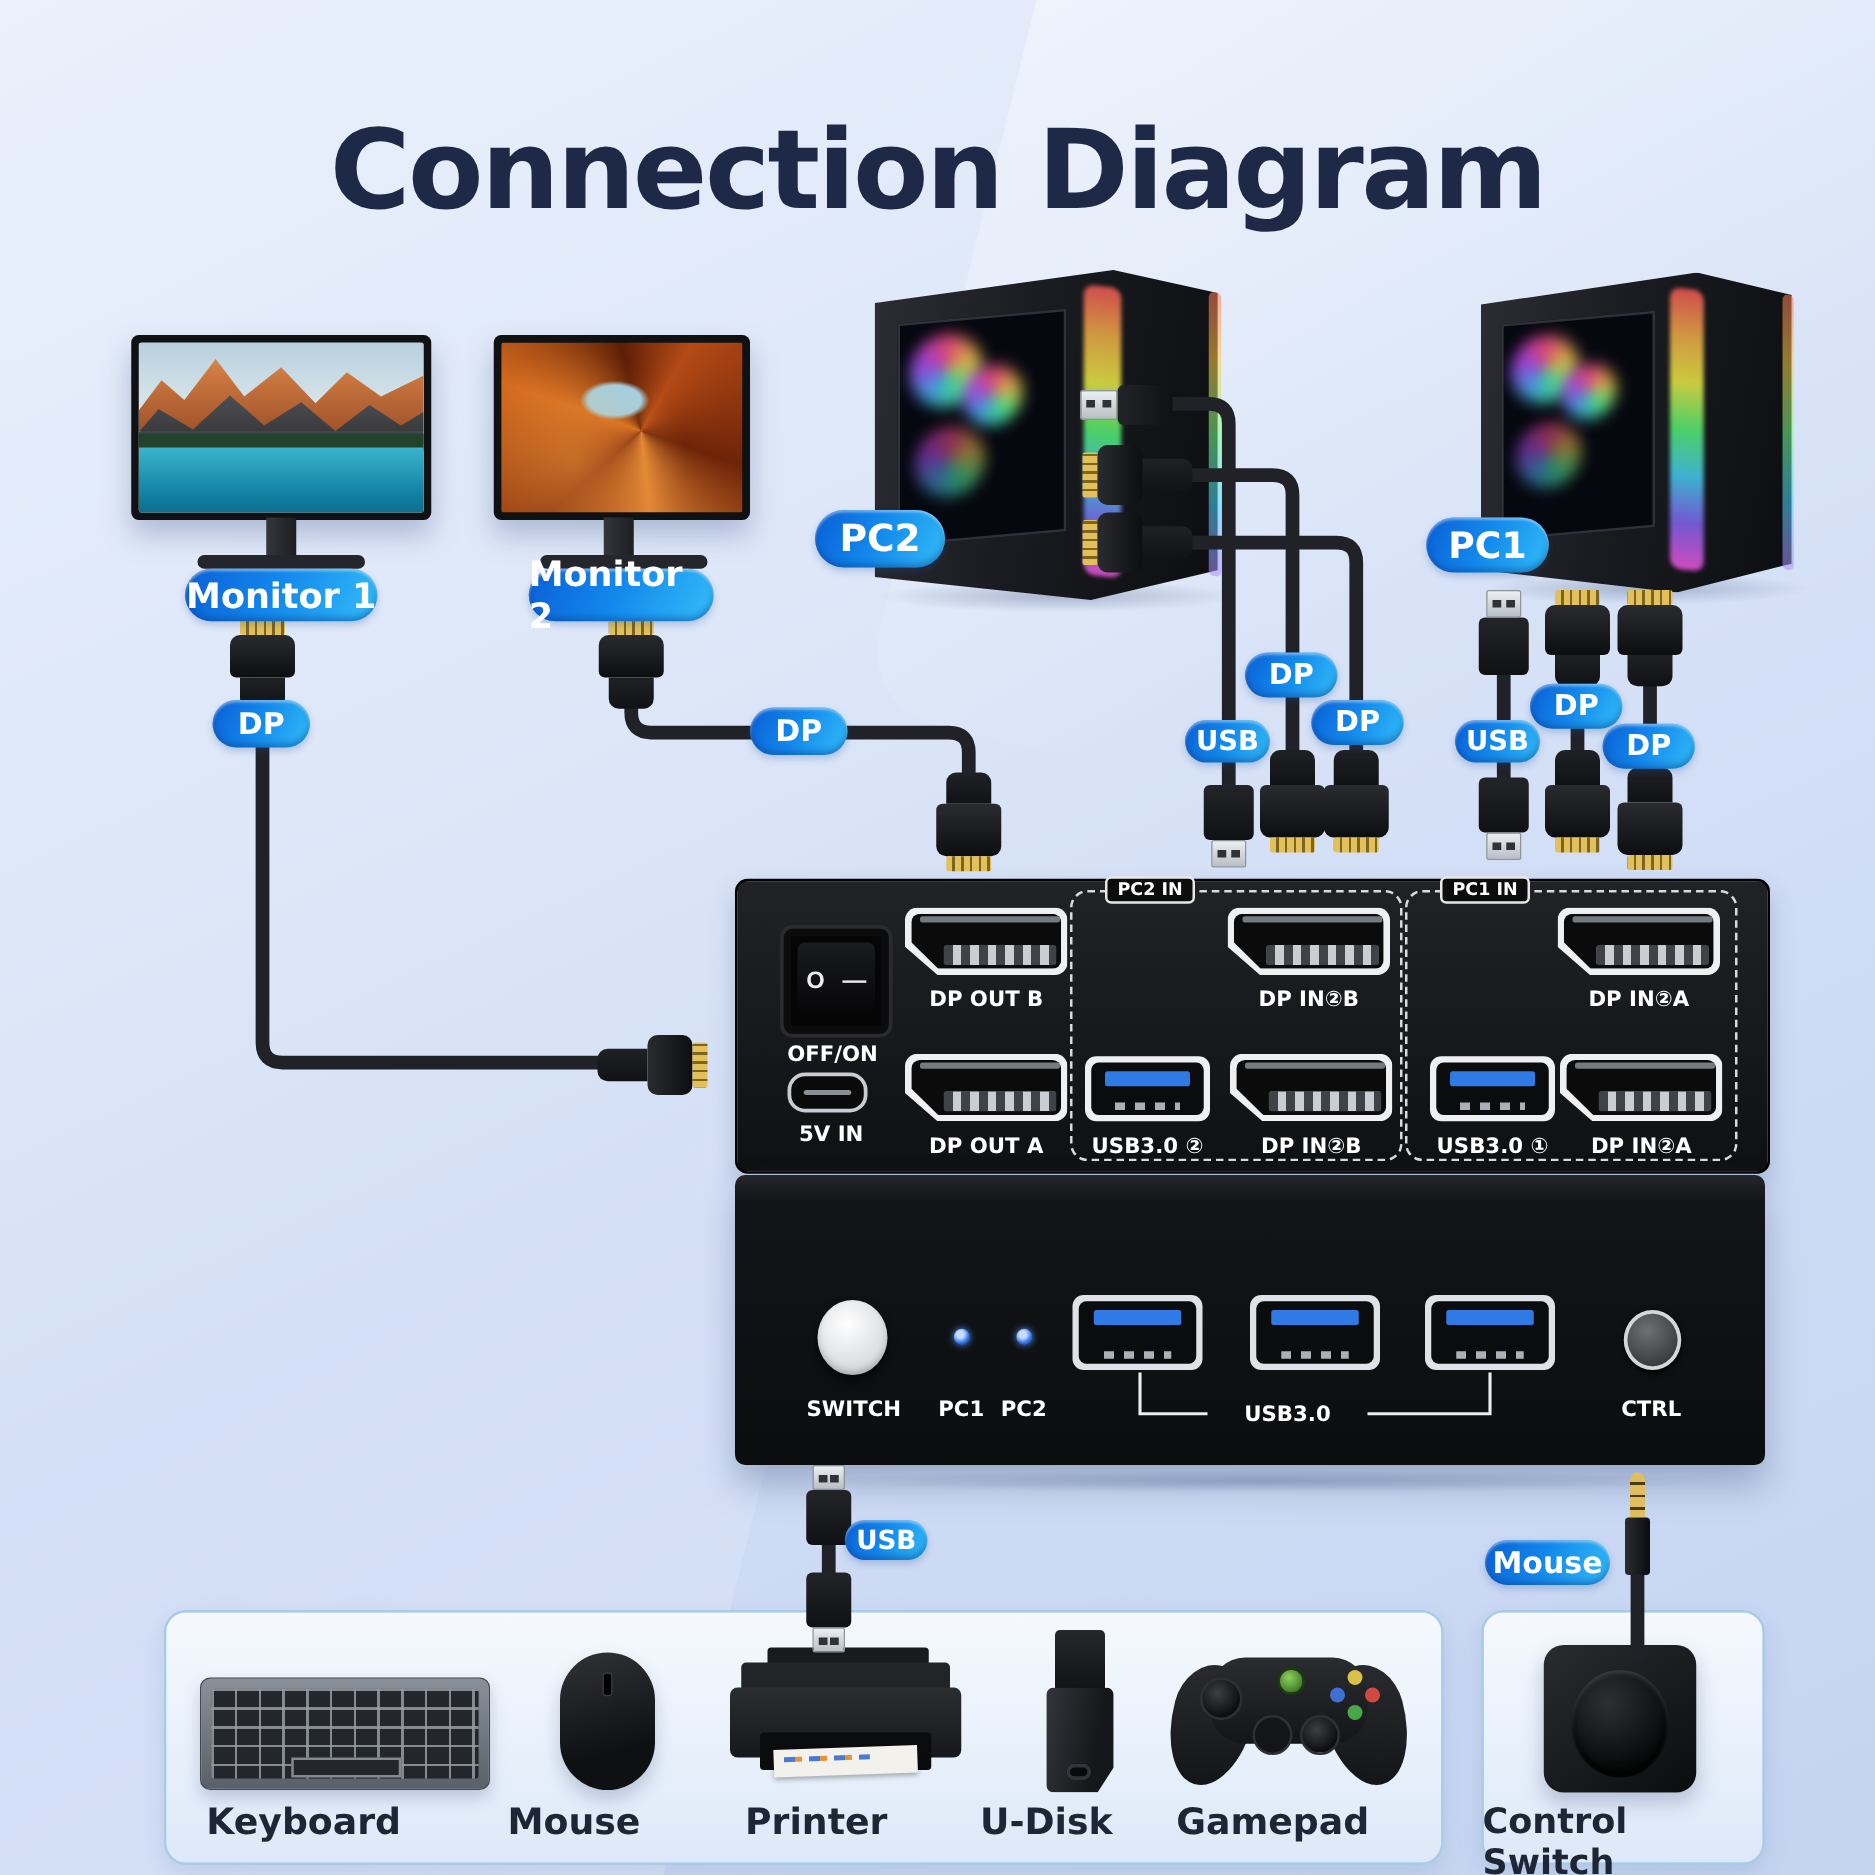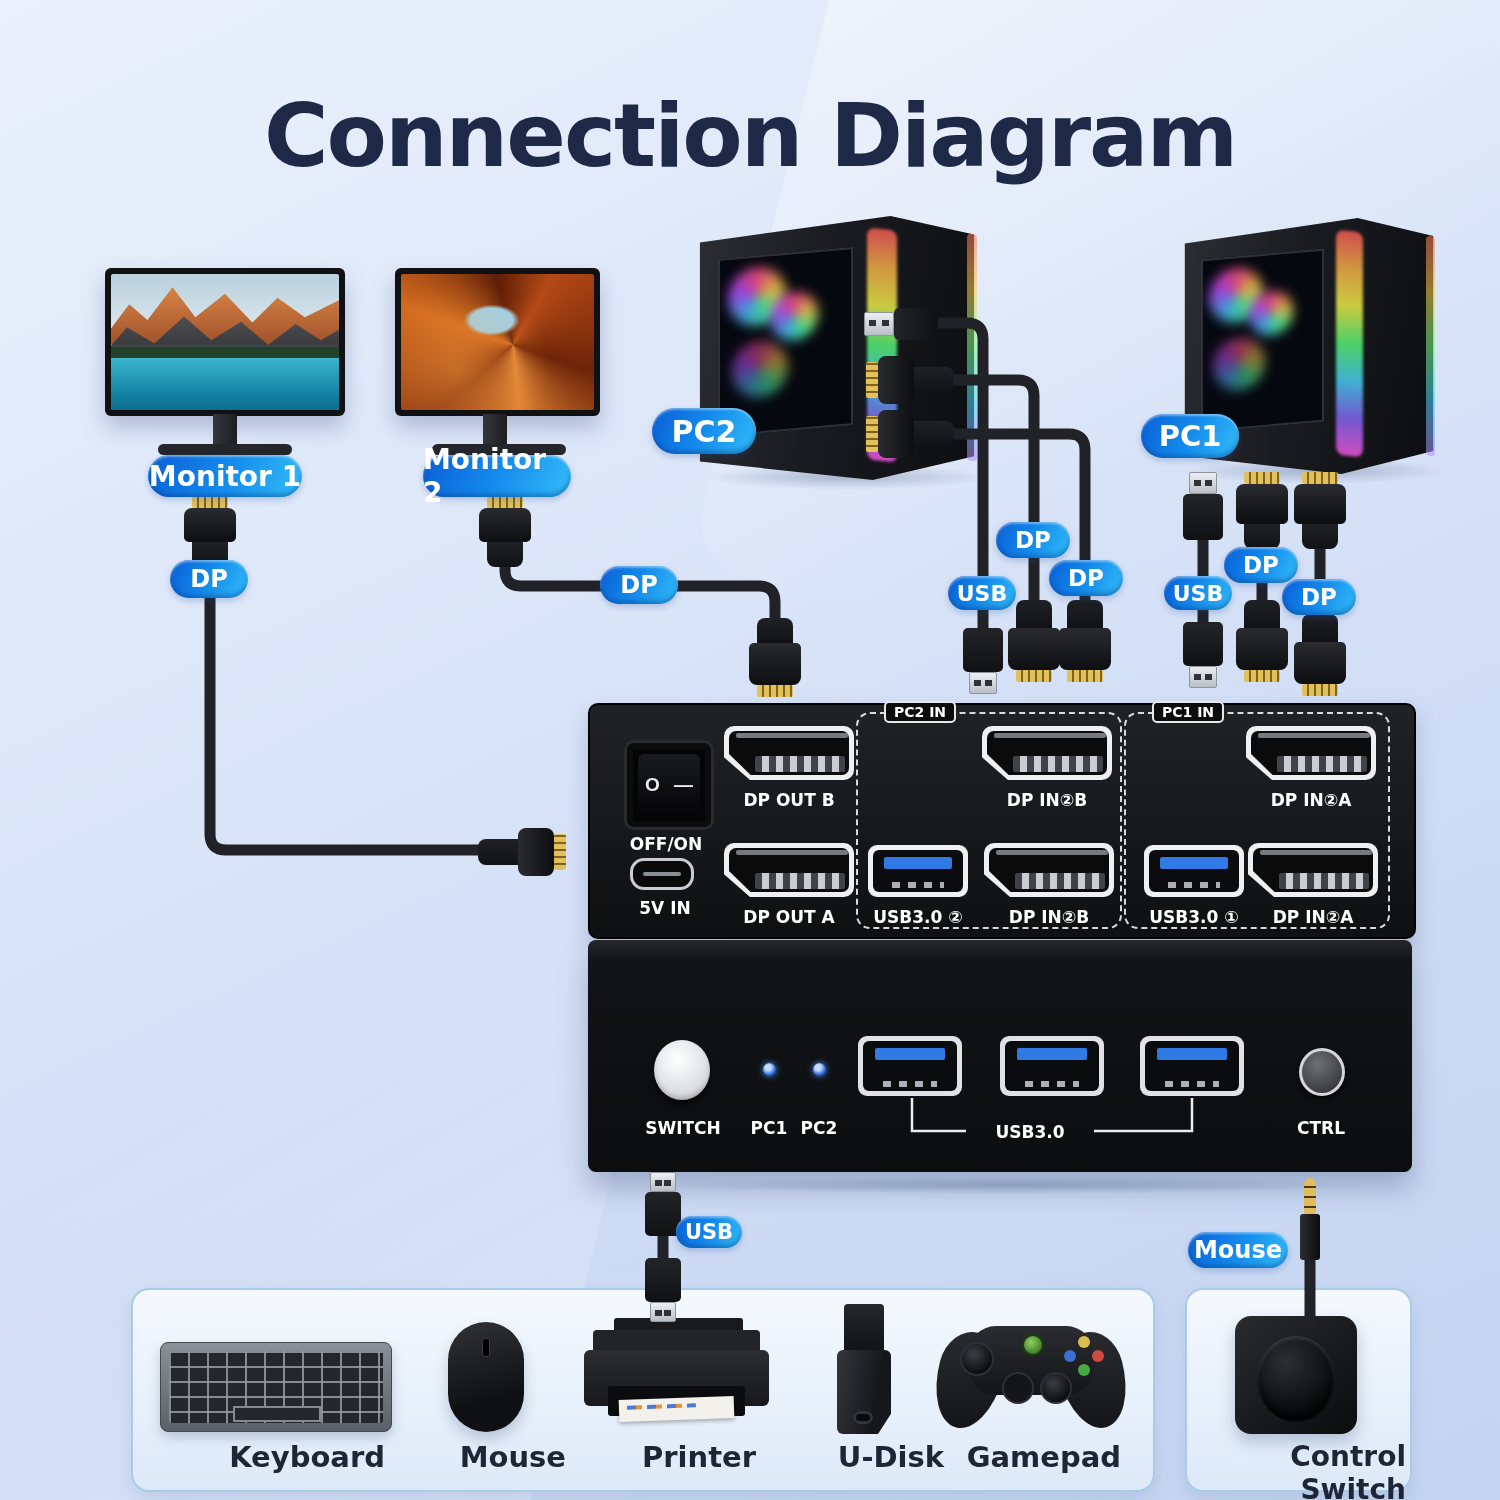--- a/index.html
+++ b/index.html
@@ -94,21 +94,21 @@
   .fctrl{position:absolute;width:40px;height:42px;border-radius:50%;
     background:radial-gradient(circle at 40% 32%,#6e7074,#3a3c40 75%);
     border:3px solid #d4d6d9;box-shadow:0 2px 5px #000}
   .led{position:absolute;width:13px;height:13px;border-radius:50%;
     background:radial-gradient(circle at 40% 35%,#c6dcff 0 25%,#2f6fe0 60%,#10307a 100%);
     box-shadow:0 0 6px #4a8df0}
   .floor-shadow{position:absolute;background:radial-gradient(ellipse,rgba(80,100,140,.35),transparent 70%)}
   
   .tray{position:absolute;background:linear-gradient(180deg,#f5f9fe,#dde9f8);
     border:2px solid #a8cbe8;border-radius:18px;box-shadow:0 8px 18px rgba(120,140,180,.22)}
-  .p-label{position:absolute;text-align:right;color:#1e2636;font-weight:bold;font-size:29px;
+  .p-label{position:absolute;text-align:left;color:#1e2636;font-weight:bold;font-size:29px;
     font-family:"DejaVu Sans",sans-serif}
   .kb{position:absolute;background:linear-gradient(180deg,#8a9097,#5a6068);border-radius:8px;border:1px solid #43484e;
     box-shadow:0 6px 12px rgba(90,110,150,.3)}
   .kb-keys{position:absolute;inset:8px;background-color:#23262b;border-radius:3px;
     background-image:repeating-linear-gradient(90deg,rgba(150,156,163,.85) 0 2px,transparent 2px 19px),
     repeating-linear-gradient(180deg,rgba(150,156,163,.85) 0 2px,transparent 2px 15px)}
   .kb-space{position:absolute;left:72px;bottom:9px;width:84px;height:12px;background:#23262b;
     border:2px solid rgba(150,156,163,.85)}
   .mouse{position:absolute;background:linear-gradient(165deg,#313236,#0f1012 70%);border-radius:40px;
     box-shadow:0 8px 14px rgba(90,110,150,.3)}

